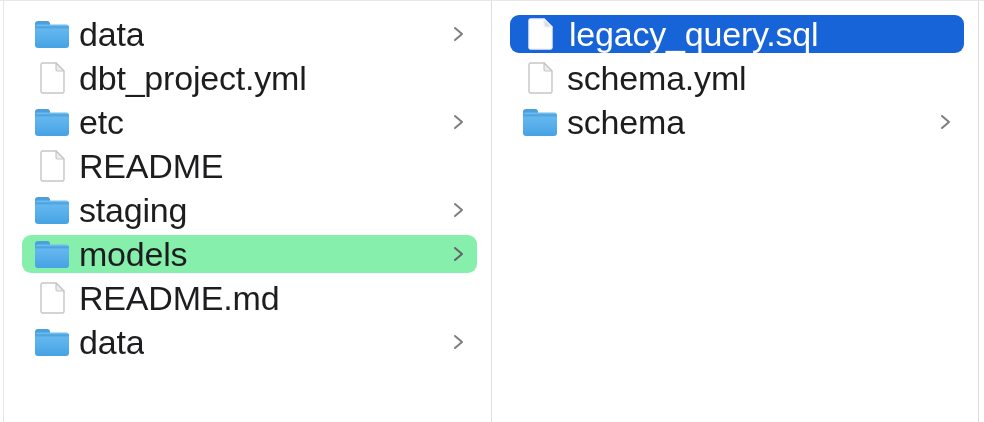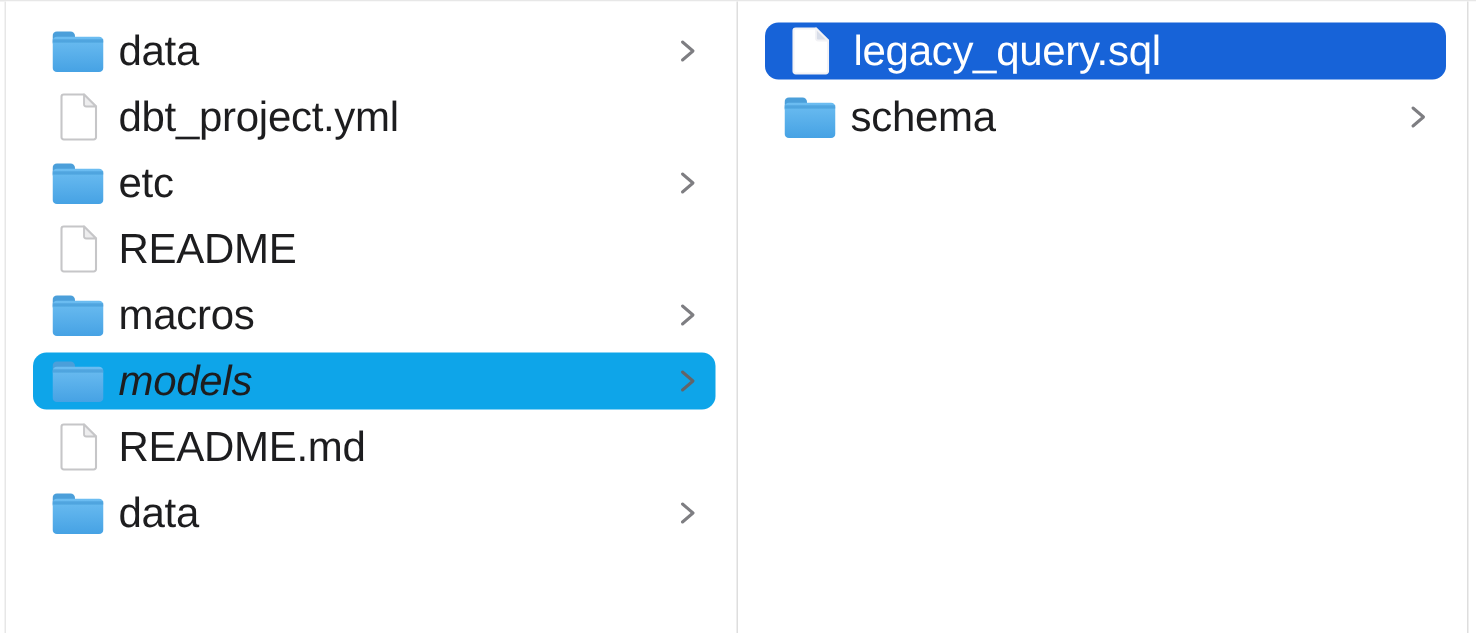--- a/index.html
+++ b/index.html
@@ -29,33 +29,33 @@
     padding: 3px 14px 3px 18px;
   }
   .pill {
     height: 38px;
     border-radius: 9px;
     display: flex;
     align-items: center;
     padding: 0 12px 0 13px;
     cursor: default;
   }
-  .row.sel-gray .pill { background: #0ea5e9; font-style: italic; }
+  .row.sel-gray .pill { background: #86efac; }
   .row.sel-blue .pill { background: #1763d8; }
   .icon-slot {
     width: 34px;
     height: 34px;
     display: flex;
     align-items: center;
     justify-content: center;
     flex: 0 0 auto;
   }
   .label {
     margin-left: 10px;
-    font-size: 28px;
+    font-size: 34px;
     font-weight: 400;
     letter-spacing: -0.2px;
     color: #1d1d1f;
     white-space: nowrap;
     overflow: hidden;
   }
   .row.sel-blue .label { color: #ffffff; margin-left: 12px; }
   .chevron {
     margin-left: auto;
     display: none;
@@ -156,21 +156,21 @@
   <div class="row type-folder has-chevron">
     <div class="pill">
       <span class="icon-slot">
         <svg class="icon-folder" width="34" height="28" viewBox="0 0 34 28">
           <path d="M0 4 a3 3 0 0 1 3 -3 h9 a3 3 0 0 1 3 3 v5 h-15 z" fill="#4b9fda"></path>
           <rect x="0" y="4.5" width="34" height="23.5" rx="3" fill="url(#folderGrad)"></rect>
           <rect x="0" y="6.2" width="34" height="2.2" fill="#3d93d2" opacity="0.55"></rect>
         </svg>
 
       </span>
-      <span class="label">macros</span>
+      <span class="label">staging</span>
       <span class="chevron">
         <svg width="13" height="22" viewBox="0 0 13 22">
           <polyline points="3,5 10,11 3,17" fill="none" stroke="#7e7e82" stroke-width="2" stroke-linecap="round" stroke-linejoin="round"></polyline>
         </svg>
       </span>
     </div>
   </div>
 
   <div class="row type-folder has-chevron sel-gray">
     <div class="pill">
@@ -233,20 +233,33 @@
         <svg class="icon-doc" width="27" height="33" viewBox="0 0 27 33">
           <path class="doc-page" d="M2 2.5 a1.5 1.5 0 0 1 1.5 -1.5 H17 l8 8 V 29.5 a1.5 1.5 0 0 1 -1.5 1.5 H3.5 a1.5 1.5 0 0 1 -1.5 -1.5 Z" fill="#ffffff" stroke="#c6c6c8" stroke-width="1.4"></path>
           <path class="doc-fold" d="M17 1 v6.5 a1.5 1.5 0 0 0 1.5 1.5 H25 Z" fill="#ededee" stroke="#c6c6c8" stroke-width="1.2" stroke-linejoin="round"></path>
         </svg>
       </span>
       <span class="label">legacy_query.sql</span>
 
     </div>
   </div>
 
+  <div class="row type-document">
+    <div class="pill">
+      <span class="icon-slot">
+
+        <svg class="icon-doc" width="27" height="33" viewBox="0 0 27 33">
+          <path class="doc-page" d="M2 2.5 a1.5 1.5 0 0 1 1.5 -1.5 H17 l8 8 V 29.5 a1.5 1.5 0 0 1 -1.5 1.5 H3.5 a1.5 1.5 0 0 1 -1.5 -1.5 Z" fill="#ffffff" stroke="#c6c6c8" stroke-width="1.4"></path>
+          <path class="doc-fold" d="M17 1 v6.5 a1.5 1.5 0 0 0 1.5 1.5 H25 Z" fill="#ededee" stroke="#c6c6c8" stroke-width="1.2" stroke-linejoin="round"></path>
+        </svg>
+      </span>
+      <span class="label">schema.yml</span>
+
+    </div>
+  </div>
 
   <div class="row type-folder has-chevron">
     <div class="pill">
       <span class="icon-slot">
         <svg class="icon-folder" width="34" height="28" viewBox="0 0 34 28">
           <path d="M0 4 a3 3 0 0 1 3 -3 h9 a3 3 0 0 1 3 3 v5 h-15 z" fill="#4b9fda"></path>
           <rect x="0" y="4.5" width="34" height="23.5" rx="3" fill="url(#folderGrad)"></rect>
           <rect x="0" y="6.2" width="34" height="2.2" fill="#3d93d2" opacity="0.55"></rect>
         </svg>
 

